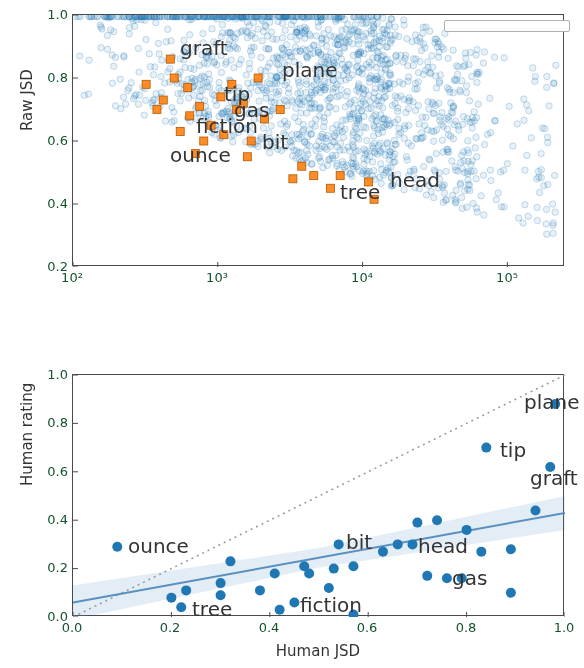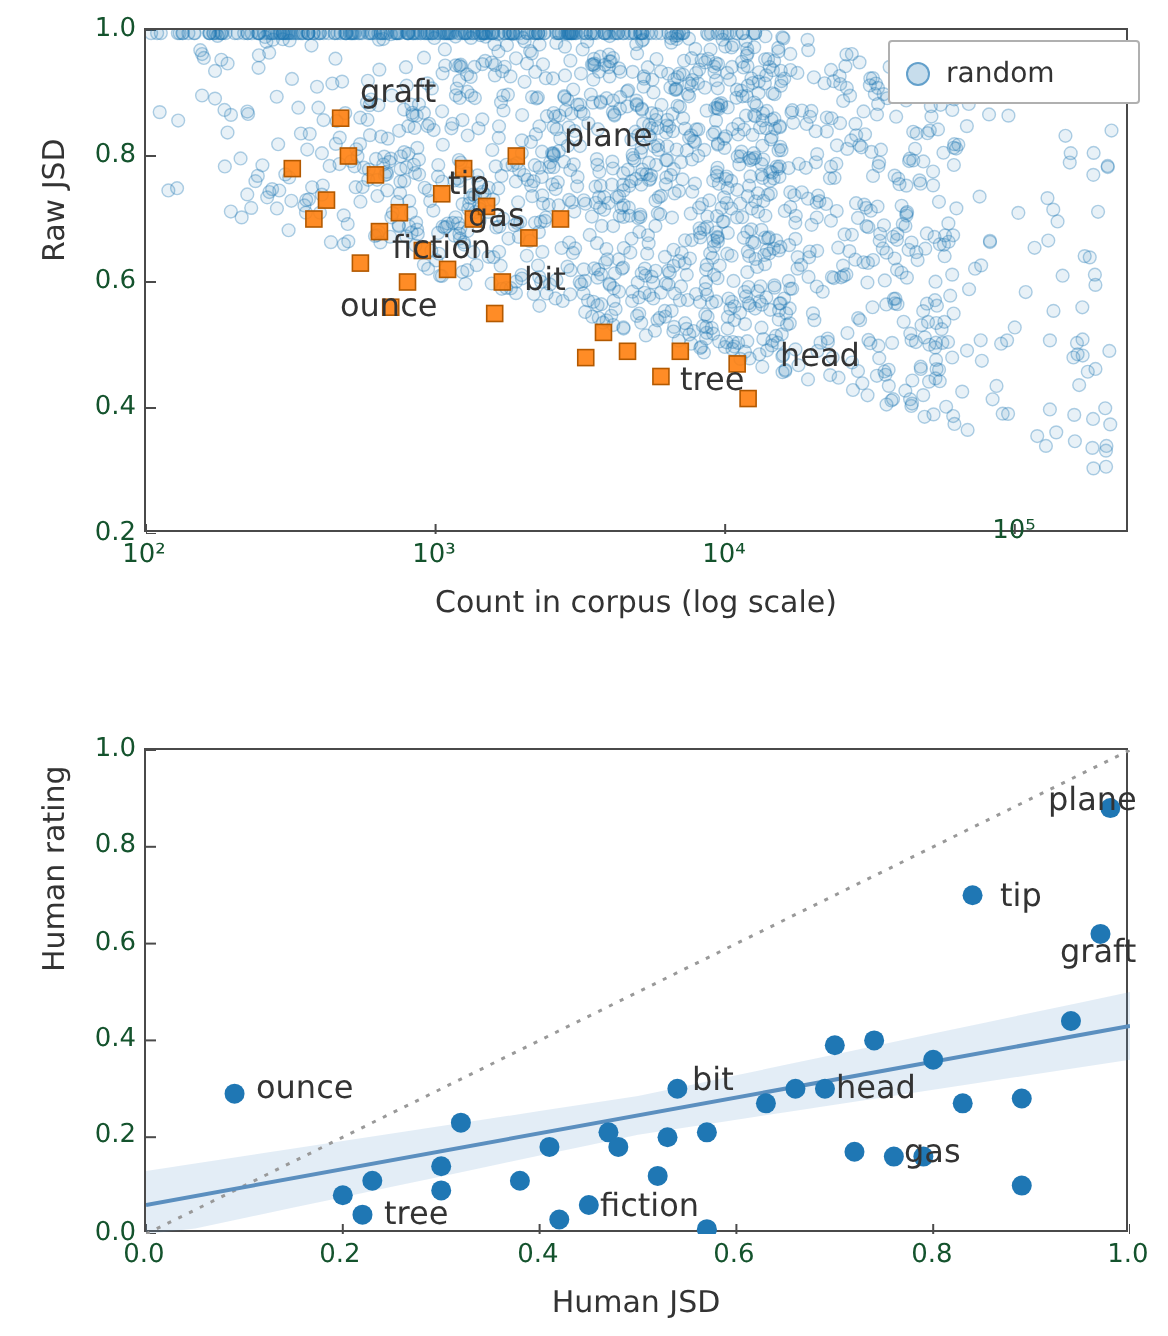--- a/index.html
+++ b/index.html
@@ -73,21 +73,21 @@
     fill: rgba(255,127,14,0.9);
     stroke: #b35900;
     stroke-width: 0.8;
   }
   .scatter-bottom {
     fill: #1f77b4;
     stroke: none;
   }
   .annot {
     position: absolute;
-    font-size: 16px;
+    font-size: 20px;
     color: #333;
     white-space: nowrap;
     pointer-events: none;
   }
 </style>
 </head>
 <body>
 
 <div class="figure">
 
@@ -1678,38 +1678,33 @@
         <rect x="215.87111500296947" y="159.8" width="8" height="8" class="scatter-target"></rect>
         <rect x="224.74256977810273" y="147.2" width="8" height="8" class="scatter-target"></rect>
         <rect x="236.75670879988556" y="156.65000000000003" width="8" height="8" class="scatter-target"></rect>
         <rect x="263.15840579003947" y="156.65000000000003" width="8" height="8" class="scatter-target"></rect>
         <rect x="297.052158203116" y="180.27500000000003" width="8" height="8" class="scatter-target"></rect>
       </svg>
   </div>
 
   <div class="axis-label" style="left:18px; top:140px; transform: translateY(-50%) rotate(-90deg); transform-origin: left top;">Raw JSD</div>
 
-  <div class="axis-label" style="left:318px; top:292px; transform: translateX(-50%);">Count in corpus (log scale)</div>
 
   <div class="tick-label" style="left:44px; top:259px; text-align:right; width:24px;">0.2</div>
   <div class="tick-label" style="left:44px; top:196px; text-align:right; width:24px;">0.4</div>
   <div class="tick-label" style="left:44px; top:133px; text-align:right; width:24px;">0.6</div>
   <div class="tick-label" style="left:44px; top:70px;  text-align:right; width:24px;">0.8</div>
   <div class="tick-label" style="left:44px; top:7px;   text-align:right; width:24px;">1.0</div>
 
   <div class="tick-label" style="top:270px; left:72px;  transform:translateX(-50%);">10²</div>
   <div class="tick-label" style="top:270px; left:217px; transform:translateX(-50%);">10³</div>
   <div class="tick-label" style="top:270px; left:362px; transform:translateX(-50%);">10⁴</div>
-  <div class="tick-label" style="top:258px; left:507px; transform:translateX(-50%);">10⁵</div>
+  <div class="tick-label" style="top:270px; left:507px; transform:translateX(-50%);">10⁵</div>
 
   <div class="legend" style="left:444px; top:20px; width:108px;">
-    <div class="legend-row">
-      <span class="sw-circle"></span>
-      <span>random</span>
-    </div>
   </div>
 
   <div class="annot" style="left:180px; top:36px;">graft</div>
   <div class="annot" style="left:282px; top:58px;">plane</div>
   <div class="annot" style="left:224px; top:82px;">tip</div>
   <div class="annot" style="left:234px; top:98px;">gas</div>
   <div class="annot" style="left:196px; top:114px;">fiction</div>
   <div class="annot" style="left:262px; top:130px;">bit</div>
   <div class="annot" style="left:170px; top:143px;">ounce</div>
   <div class="annot" style="left:340px; top:180px;">tree</div>

